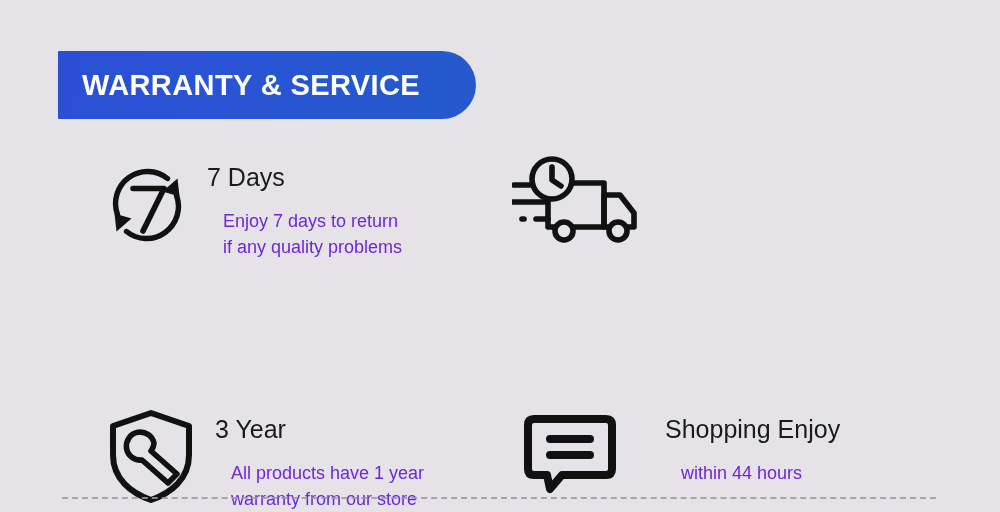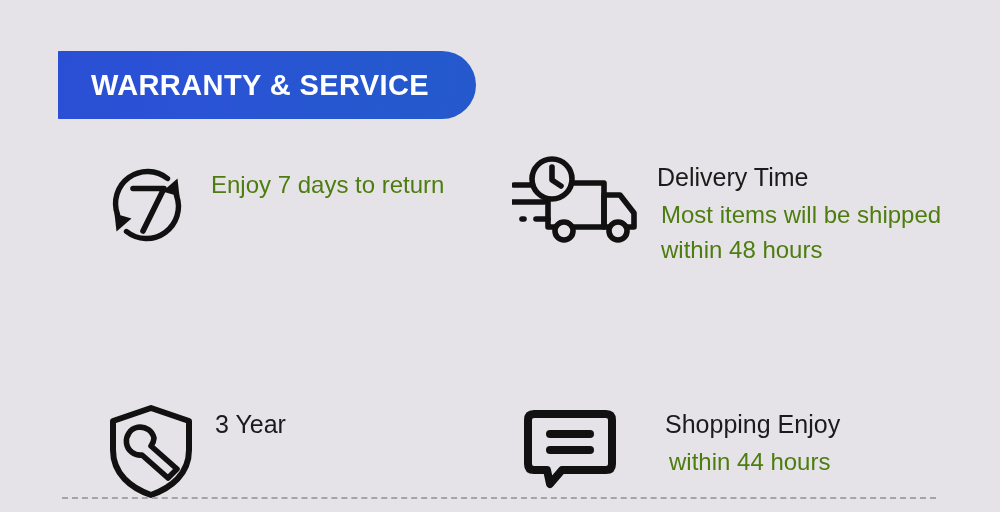--- a/index.html
+++ b/index.html
@@ -27,21 +27,21 @@
     position: absolute;
     left: 58px;
     top: 51px;
     width: 418px;
     height: 68px;
     background: linear-gradient(100deg, #2a4fd4 0%, #2a53d6 35%, #2657cf 70%, #2459cc 100%);
     border-radius: 2px 90px 90px 2px;
     display: flex;
     align-items: center;
     box-sizing: border-box;
-    padding-left: 33px;
+    padding-left: 24px;
   }
   .banner-title {
     color: #ffffff;
     font-size: 29px;
     font-weight: bold;
     letter-spacing: 0.4px;
     line-height: 1;
     white-space: nowrap;
   }
 
@@ -79,24 +79,24 @@
     padding-top: 8px;
   }
   .feature-title {
     font-size: 25px;
     color: #1b1b1b;
     line-height: 1.15;
     margin: 0 0 5px 0;
     white-space: nowrap;
   }
   .feature-desc {
-    font-size: 24px;
-    color: #4d7c0f;
+    font-size: 18px;
+    color: #6d28d9;
     line-height: 1.48;
-    margin: 4px;
+    margin: 16px;
   }
   .feature-desc span { display: block; white-space: nowrap; }
 
   .row-gap { height: 130px; }
 
   
   .divider {
     position: absolute;
     left: 62px;
     top: 497px;
@@ -127,22 +127,24 @@
               <path d="M79.5 40.5 A32 32 0 0 1 29.5 76.5"></path>
             </g>
             <polygon points="80.5,23.5 82.5,41.5 65.5,36.5" fill="#111111"></polygon>
             <polygon points="19.5,76.5 17.5,58.5 34.5,63.5" fill="#111111"></polygon>
             <g fill="none" stroke="#111111" stroke-width="5.6" stroke-linecap="round" stroke-linejoin="round">
               <path d="M36 33.5 H67 L46 76"></path>
             </g>
           </svg>
         </div>
         <div class="feature-text">
+          <div class="feature-title">7 Days</div>
           <div class="feature-desc">
             <span>Enjoy 7 days to return</span>
+            <span>if any quality problems</span>
           </div>
         </div>
       </div>
 
       <div class="feature col-right">
         <div class="feature-icon truck">
           <svg width="130" height="95" viewBox="0 0 130 95" aria-hidden="true">
             <g fill="none" stroke="#111111" stroke-width="5.6" stroke-linecap="round" stroke-linejoin="round">
 
               <line x1="2" y1="30" x2="18" y2="30"></line>
@@ -154,47 +156,44 @@
               <path d="M92 40 H108 L122 58 V72 H92 Z"></path>
 
               <circle cx="40" cy="24" r="20" fill="#e5e3e7"></circle>
               <path d="M40 12 V25 L49 31"></path>
             </g>
             <g fill="#e5e3e7" stroke="#111111" stroke-width="5.6">
               <circle cx="52" cy="76" r="9"></circle>
               <circle cx="106" cy="76" r="9"></circle>
             </g>
           </svg>
-        </div>
-        <div class="feature-text">
-          <div class="feature-title">Delivery Time</div>
-          <div class="feature-desc">
-            <span>Most items will be shipped</span>
-            <span>within 48 hours</span>
-          </div>
         </div>
       </div>
 
     </div>
 
     <div class="row-gap"></div>
 
     <div class="feature-row">
 
       <div class="feature col-left">
         <div class="feature-icon shield">
           <svg width="92" height="98" viewBox="0 0 92 98" aria-hidden="true">
             <path d="M46 6 L84 19 V48 C84 72 66 86 46 93 C26 86 8 72 8 48 V19 Z" fill="none" stroke="#111111" stroke-width="6" stroke-linejoin="round"></path>
             <g fill="none" stroke="#111111" stroke-width="5.6" stroke-linecap="round" stroke-linejoin="round">
               <path d="M49 36 A14 14 0 1 0 37 53 L63 76 L72 67 L46 44 A14 14 0 0 0 49 36 Z"></path>
             </g>
           </svg>
         </div>
         <div class="feature-text">
           <div class="feature-title">3 Year</div>
+          <div class="feature-desc">
+            <span>All products have 1 year</span>
+            <span>warranty from our store</span>
+          </div>
         </div>
       </div>
 
       <div class="feature col-right">
         <div class="feature-icon chat">
           <svg width="100" height="92" viewBox="0 0 100 92" aria-hidden="true">
             <path d="M14 12 H86 Q92 12 92 18 V62 Q92 68 86 68 H42 L30 82 L27 68 H14 Q8 68 8 62 V18 Q8 12 14 12 Z" fill="none" stroke="#111111" stroke-width="8" stroke-linejoin="round"></path>
             <g stroke="#111111" stroke-width="8" stroke-linecap="round">
               <line x1="30" y1="32" x2="70" y2="32"></line>
               <line x1="30" y1="48" x2="70" y2="48"></line>

